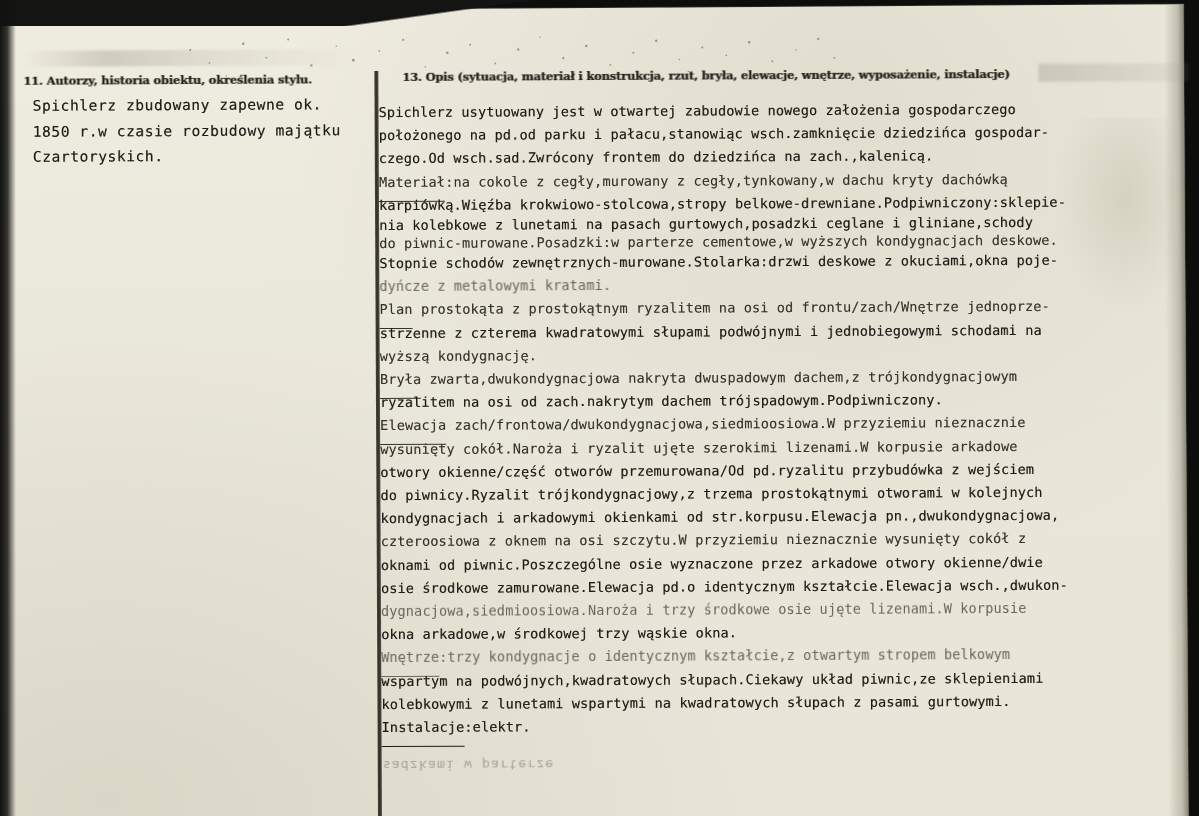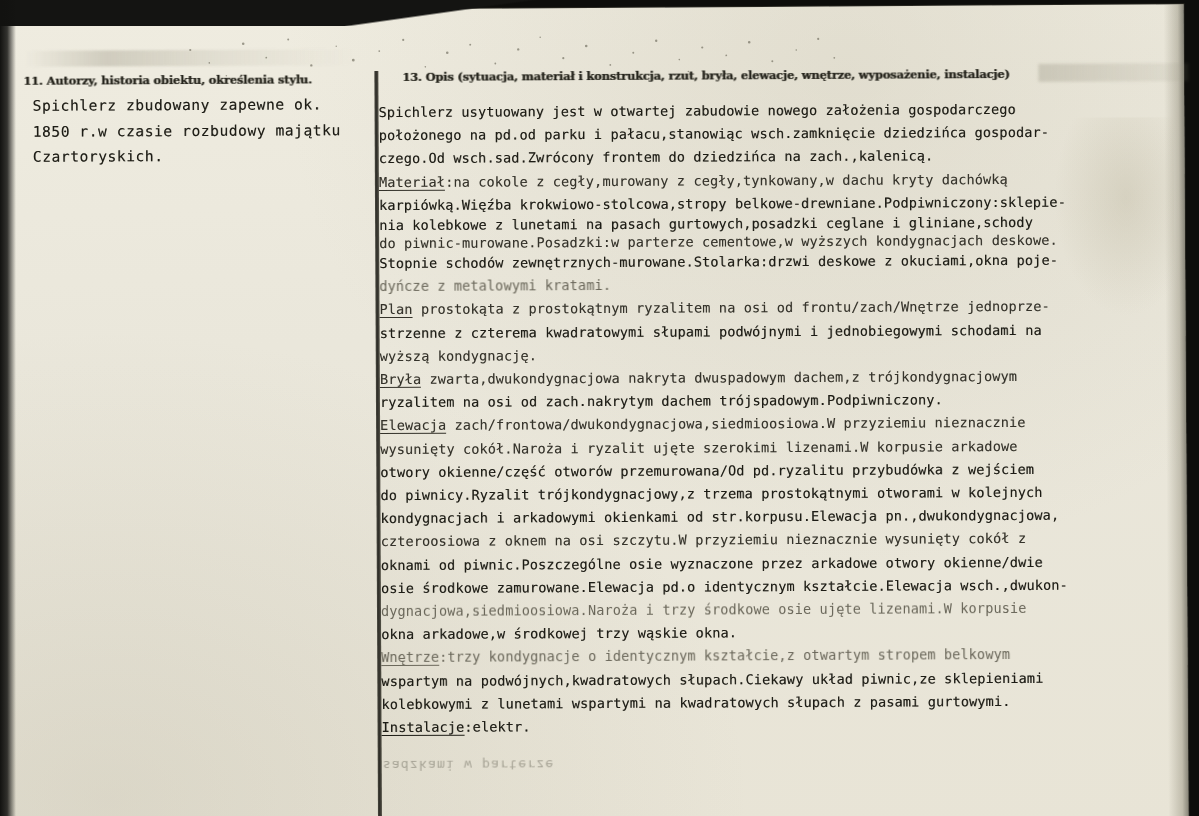--- a/index.html
+++ b/index.html
@@ -121,21 +121,21 @@
   .ink-strong { color: #1d1c15; text-shadow: 0.35px 0 0 rgba(25,24,18,0.45); }
   .ink-mid    { color: #34322a; text-shadow: 0.3px 0 0 rgba(50,48,38,0.30); }
   .ink-faint  { color: #6a675a; filter: blur(0.25px); }
 
   
   .tight-lines .tline { line-height: 17.5px; }
 
   
   .ul {
     border-bottom: 1.6px solid currentColor;
-    padding-bottom: 0;
+    padding-bottom: 11px;
   }
 
   
   #bleed-artifact {
     position: absolute;
     left: 381px;
     top: 757px;
     font-family: "DejaVu Sans Mono", "Liberation Mono", monospace;
     font-size: 13px;
     letter-spacing: 1.2px;

